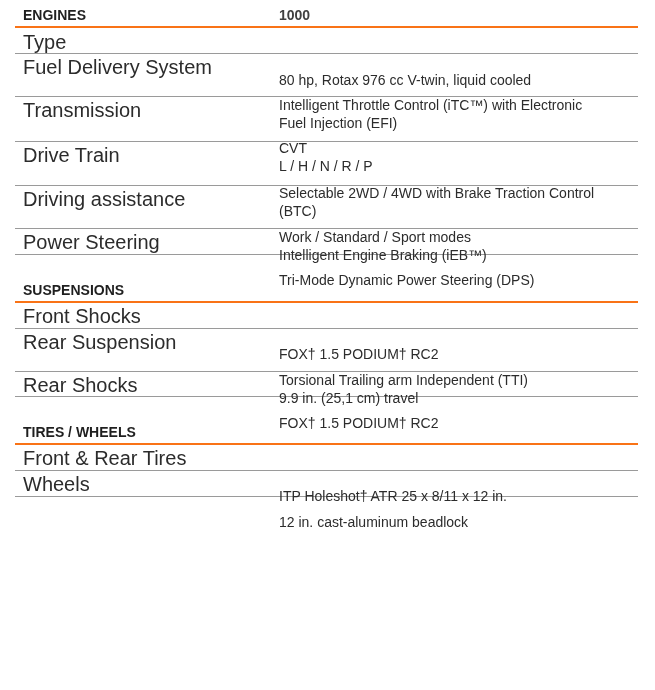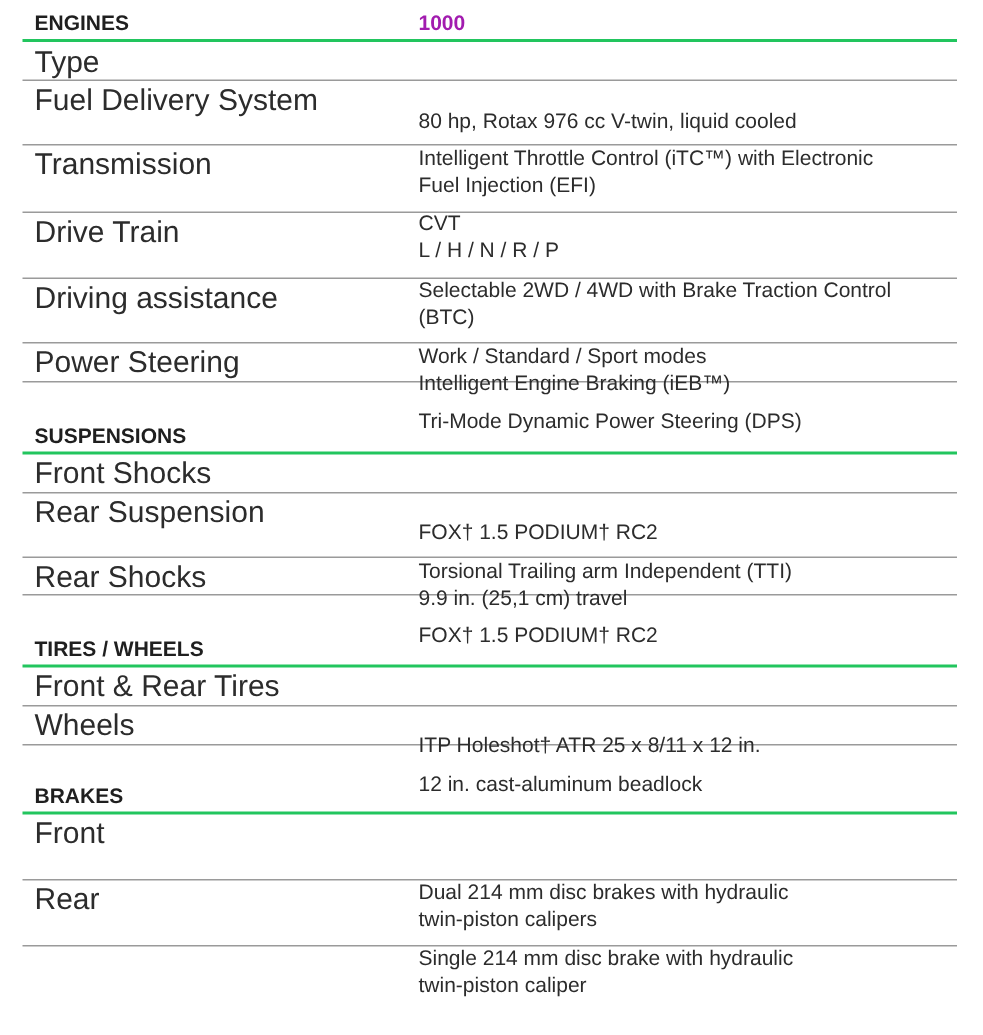--- a/index.html
+++ b/index.html
@@ -1,21 +1,21 @@
 <!DOCTYPE html>
 <html><head>
 <meta charset="utf-8">
 <style>
   html, body { margin: 0; padding: 0; background: #ffffff; }
   body { width: 655px; height: 690px; overflow: hidden; font-family: "Liberation Sans", sans-serif; color: #2a2a2a; position: relative; }
   .page { position: absolute; left: 15px; top: 0; width: 623px; }
   .section { margin: 0; }
-  .sec-head { display: flex; height: 28px; align-items: flex-end; padding-bottom: 3px; box-sizing: border-box; border-bottom: 2px solid #22c55e; }
+  .sec-head { display: flex; height: 28px; align-items: flex-end; padding-bottom: 3px; box-sizing: border-box; border-bottom: 2px solid #f97316; }
   .sec-head .label { width: 256px; padding-left: 8px; font-weight: bold; font-size: 14px; color: #1f1f1f; }
-  .sec-head .val { font-weight: bold; font-size: 14px; color: #a21caf; }
+  .sec-head .val { font-weight: bold; font-size: 14px; color: #404040; }
   .row { display: flex; border-bottom: 1.5px solid #9a9a9a; box-sizing: border-box; padding-top: 4px; padding-bottom: 4px; }
   .row .label { width: 256px; padding-left: 8px; font-size: 20px; line-height: 18px; color: #2c2c2c; flex-shrink: 0; }
   .row .val { font-size: 14px; line-height: 18px; color: #2c2c2c; white-space: pre-line; margin-top: 38px; }
   .gap { height: 33px; }
 </style>
 </head>
 <body>
 
 <div class="page">
 
@@ -88,30 +88,14 @@
       <div class="val">ITP Holeshot† ATR 25 x 8/11 x 12 in.</div>
     </div>
     <div class="row" style="height:26px">
       <div class="label">Wheels</div>
       <div class="val">12 in. cast-aluminum beadlock</div>
     </div>
   </div>
 
   <div class="gap" style="height:18px"></div>
 
-  <div class="section">
-    <div class="sec-head">
-      <div class="label">BRAKES</div>
-      <div class="val"></div>
-    </div>
-    <div class="row" style="height:44px">
-      <div class="label">Front</div>
-      <div class="val">Dual 214 mm disc brakes with hydraulic
-twin-piston calipers</div>
-    </div>
-    <div class="row" style="height:44px">
-      <div class="label">Rear</div>
-      <div class="val">Single 214 mm disc brake with hydraulic
-twin-piston caliper</div>
-    </div>
-  </div>
 
 </div>
 
 </body></html>

